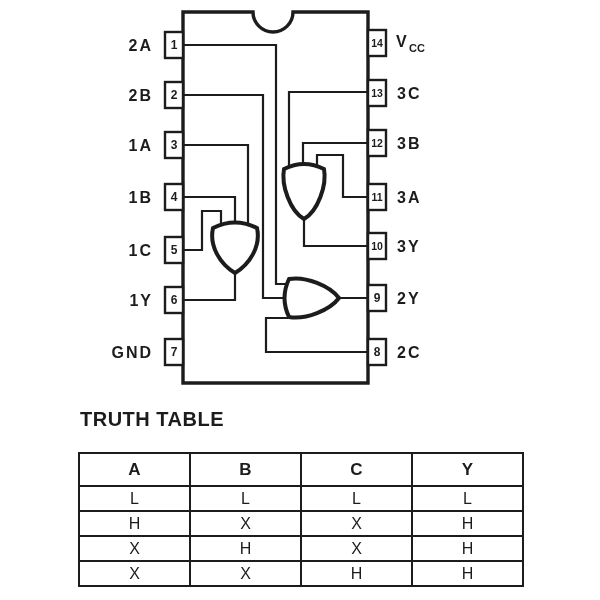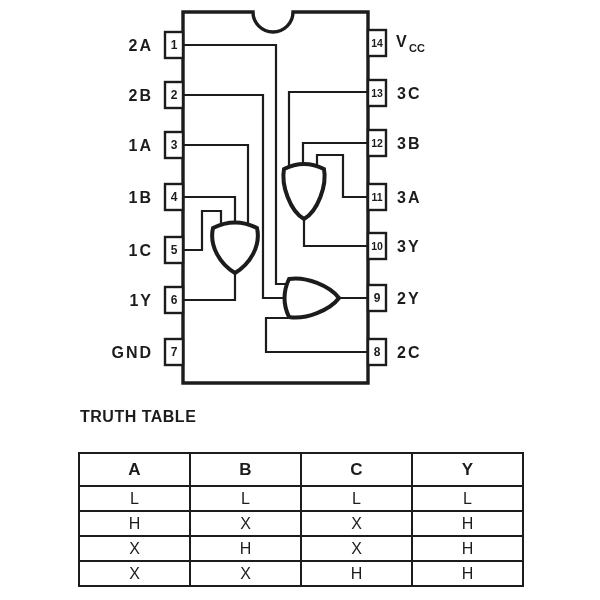--- a/index.html
+++ b/index.html
@@ -15,21 +15,21 @@
   .gate { stroke:var(--ink); stroke-width:4;   fill:var(--background); stroke-linejoin:miter; }
   .pinbox { stroke:var(--ink); stroke-width:2.4; fill:var(--background); }
   .pin-num { font:bold 12px "Liberation Sans", sans-serif; fill:var(--ink); text-anchor:middle; }
   .pin-num.two { font-size:10.5px; }
   .pin-label { font:bold 16px "Liberation Sans", sans-serif; fill:var(--ink); letter-spacing:2px; }
   .anchor-end { text-anchor:end; }
   .vcc-sub { font:bold 11px "Liberation Sans", sans-serif; fill:var(--ink); }
 
   
   #truth-title { position:absolute; left:80px; top:408px;
-                 font-size:16px; font-weight:bold; letter-spacing:.5px; }
+                 font-size:20px; font-weight:bold; letter-spacing:.5px; }
   #truth-table { position:absolute; left:78px; top:452px; width:446px;
                  border-collapse:collapse; table-layout:fixed; }
   #truth-table th, #truth-table td {
                  border:2px solid var(--ink); text-align:center; vertical-align:middle; }
   #truth-table th { height:33px; font-size:17px; font-weight:bold; }
   #truth-table td { height:25px; font-size:16px; font-weight:normal; }
 </style>
 </head>
 <body>
 

